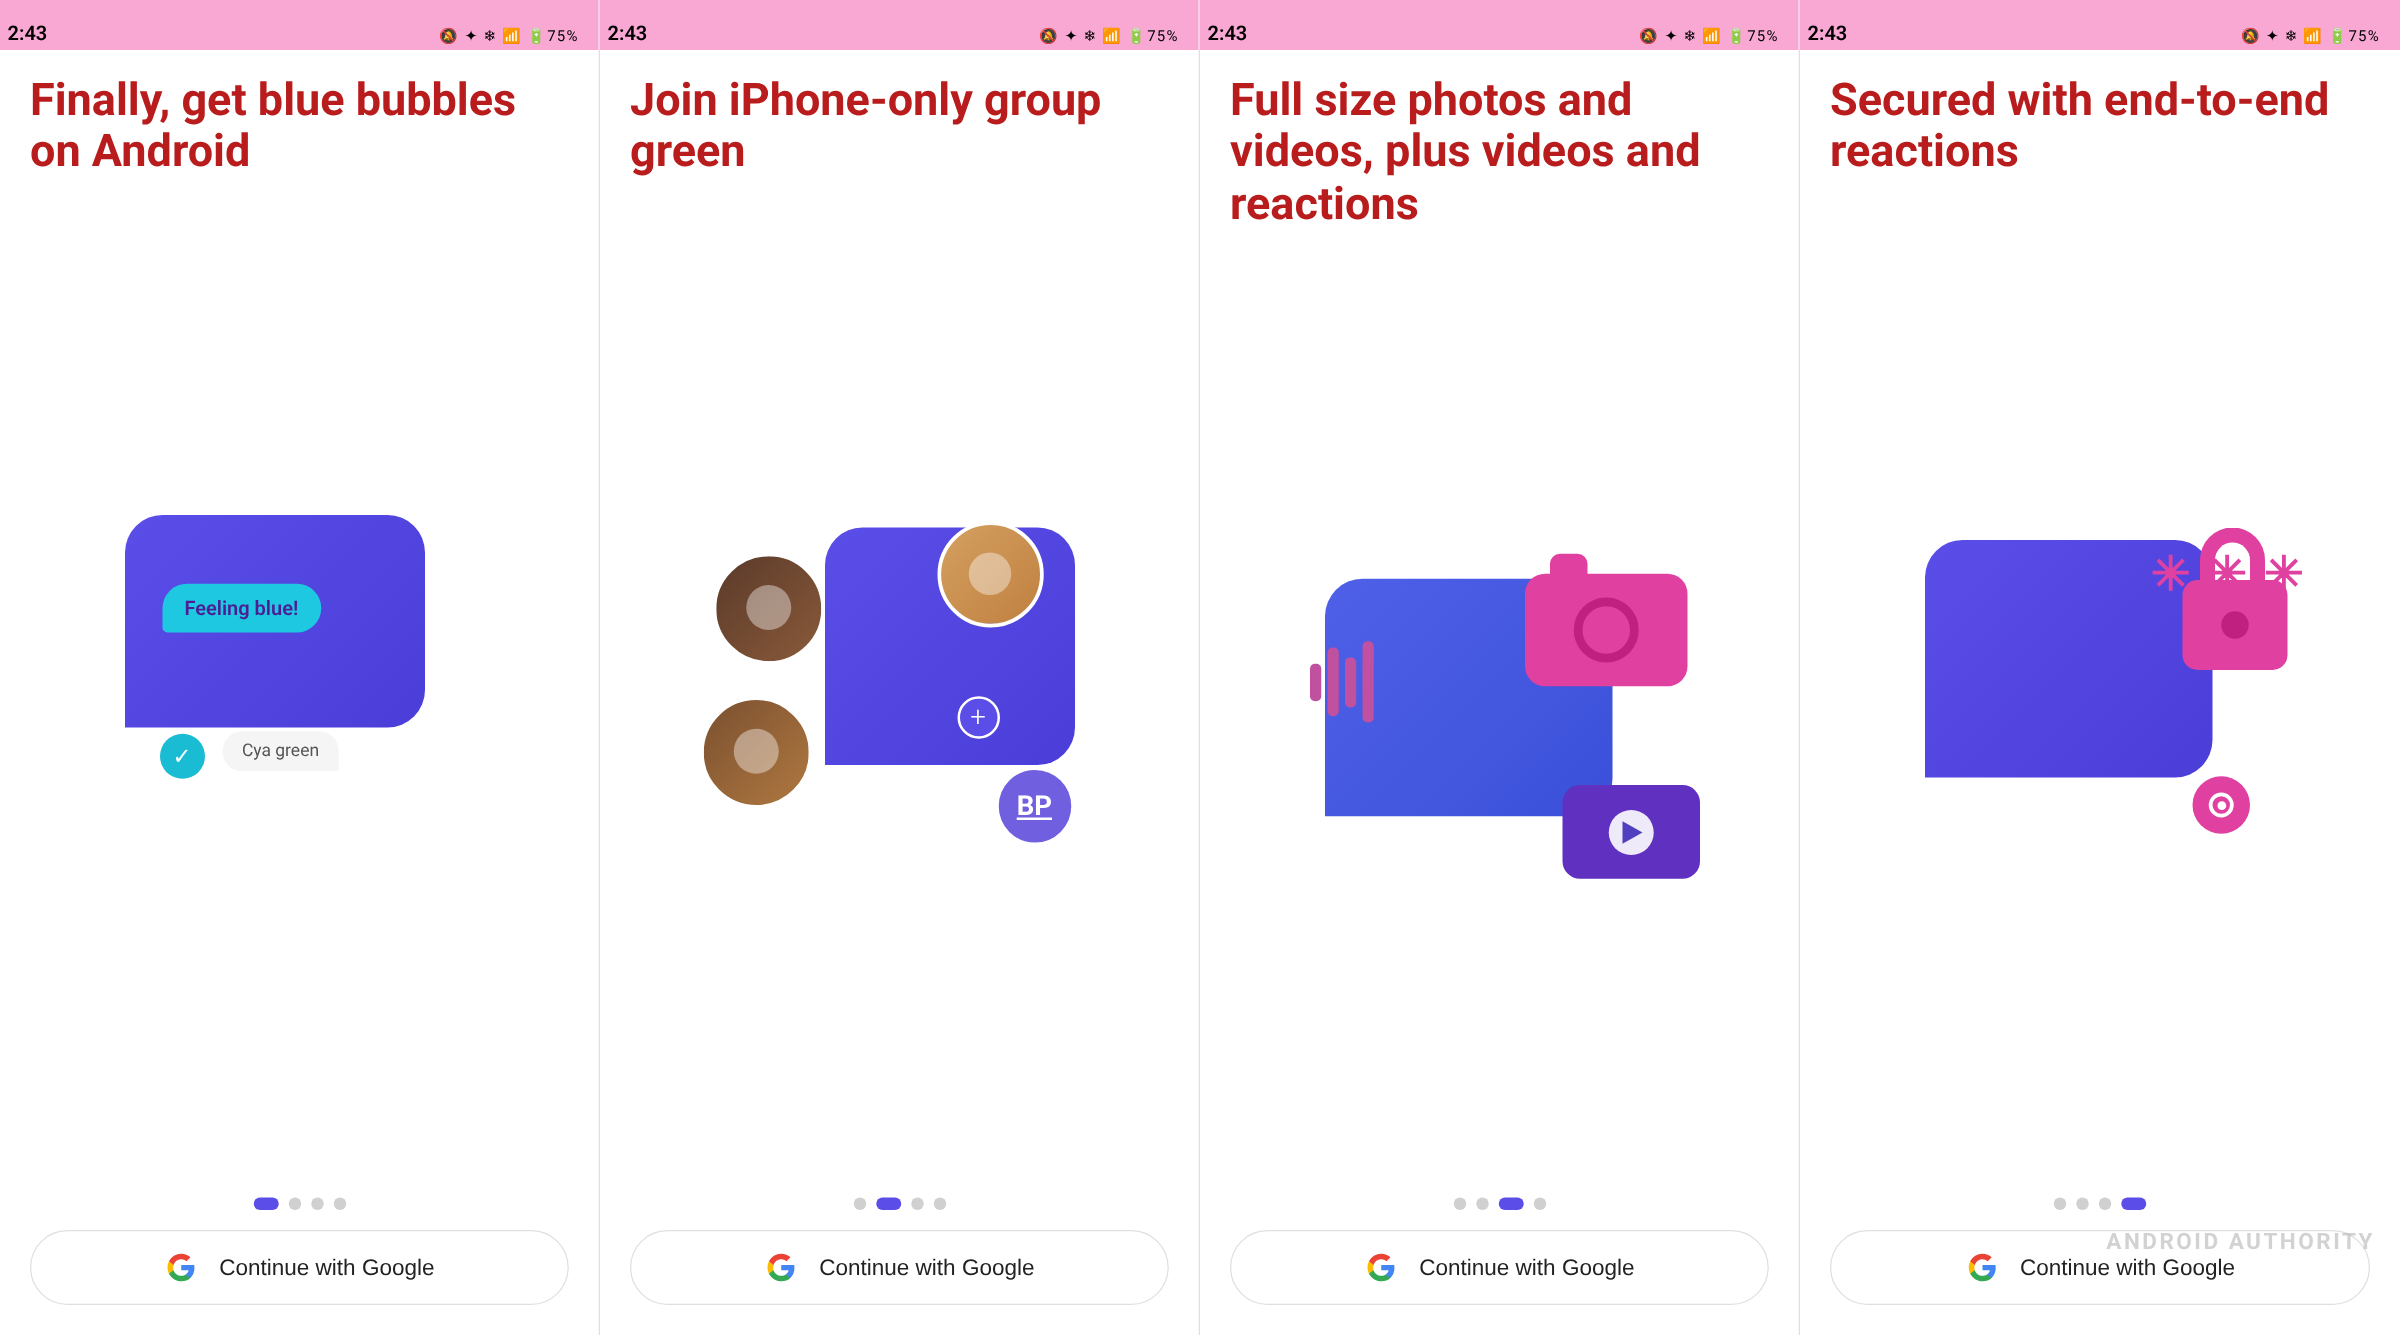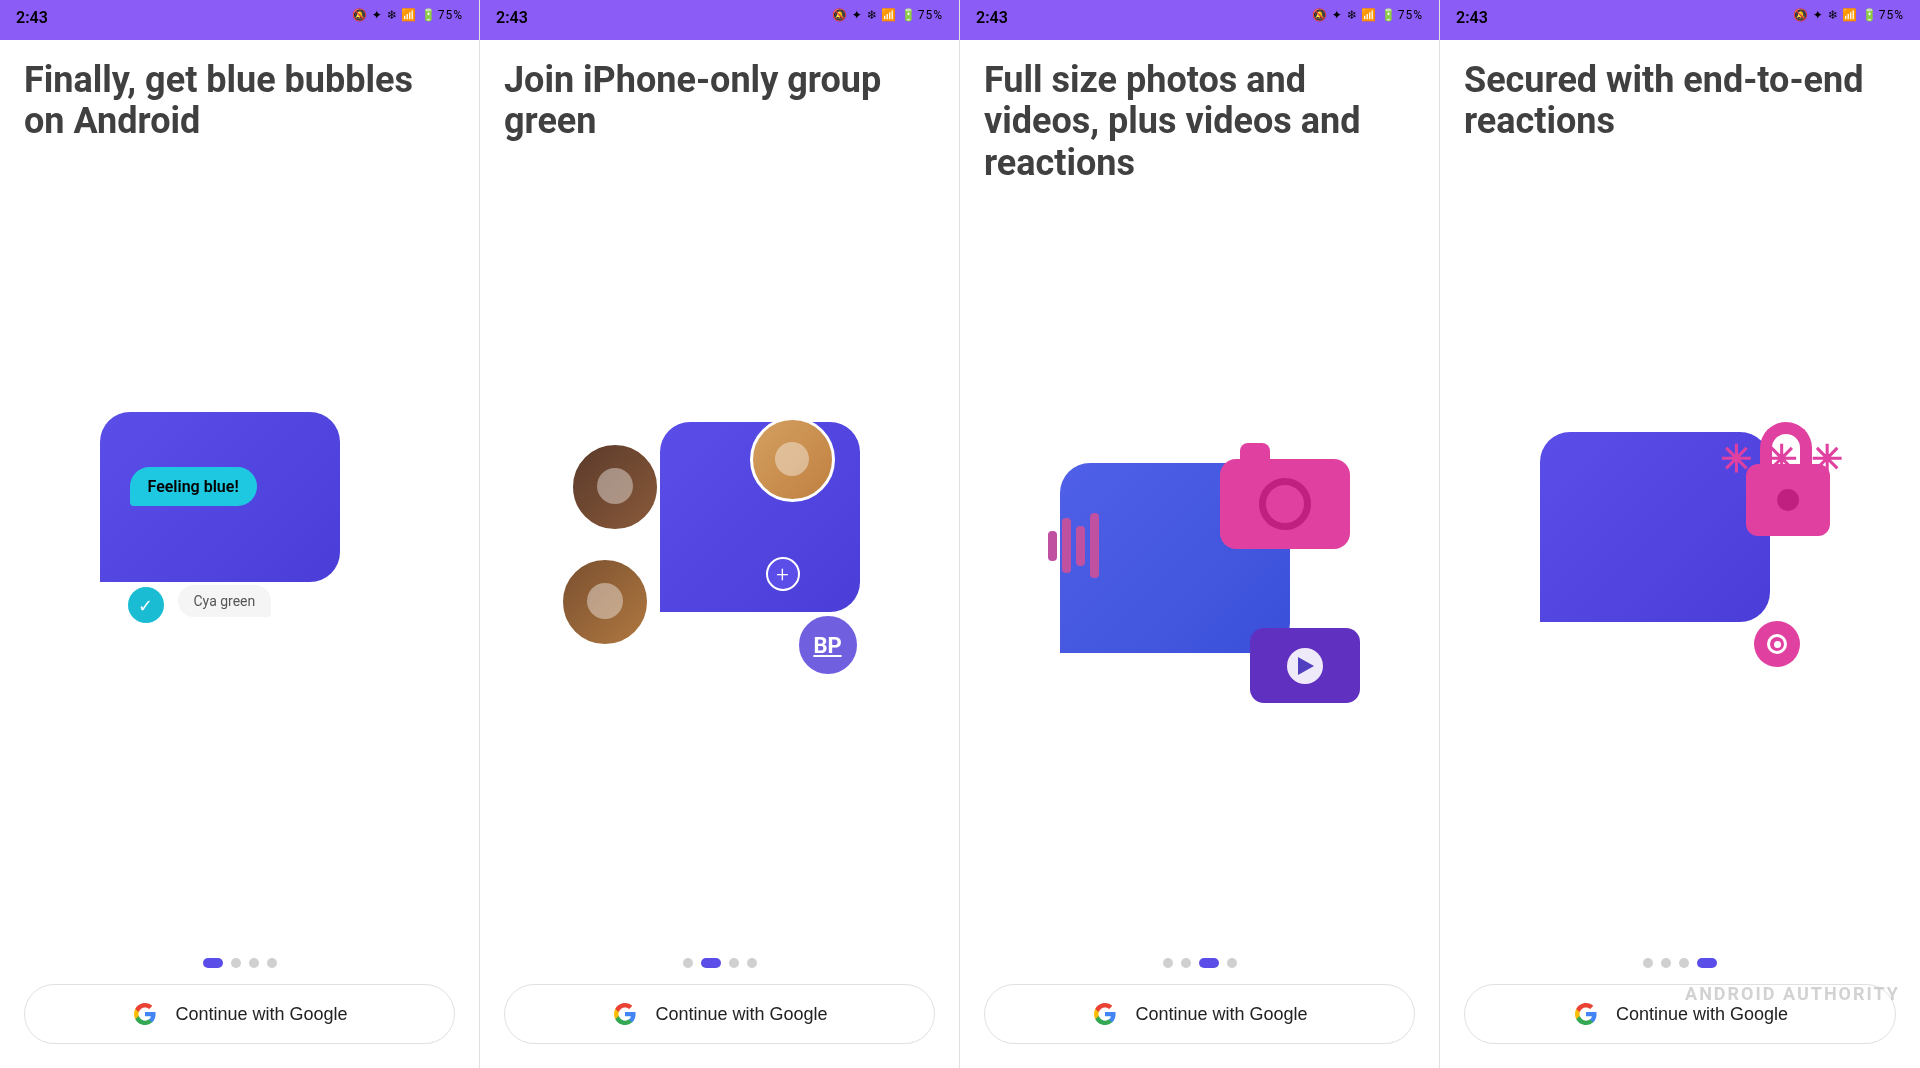--- a/index.html
+++ b/index.html
@@ -20,24 +20,24 @@
       display: flex;
       flex-direction: column;
       position: relative;
       overflow: hidden;
     }
 
     
     .status-bar {
       display: flex;
       justify-content: space-between;
-      align-items: flex-start;
-      padding: 8px 16px 4px 16px;
+      align-items: flex-end;
+      padding: 8px 16px 4px 6px;
       height: 40px;
-      background: #8b5cf6;
+      background: #f9a8d4;
     }
     .status-time {
       font-size: 16px;
       font-weight: 600;
       color: #000;
     }
     .status-icons {
       font-size: 12px;
       color: #000;
       letter-spacing: 1px;
@@ -47,21 +47,21 @@
     .content {
       flex: 1;
       display: flex;
       flex-direction: column;
       padding: 20px 24px 0 24px;
     }
 
     .headline {
       font-size: 36px;
       font-weight: 700;
-      color: #404040;
+      color: #b91c1c;
       line-height: 1.15;
       margin-bottom: 20px;
     }
 
     
     .illustration {
       flex: 1;
       display: flex;
       align-items: center;
       justify-content: center;
@@ -132,21 +132,21 @@
       border-radius: 30px 30px 30px 0;
       left: 30px;
       top: 0;
     }
 
     .bubble-cyan {
       position: absolute;
       background: #1ec8e0;
       border-radius: 20px 20px 20px 4px;
       padding: 10px 18px;
-      color: #000000;
+      color: #4c1d95;
       font-size: 16px;
       font-weight: 600;
       left: 50px;
       top: 50px;
       white-space: nowrap;
     }
 
     .bubble-check {
       position: absolute;
       width: 36px;

